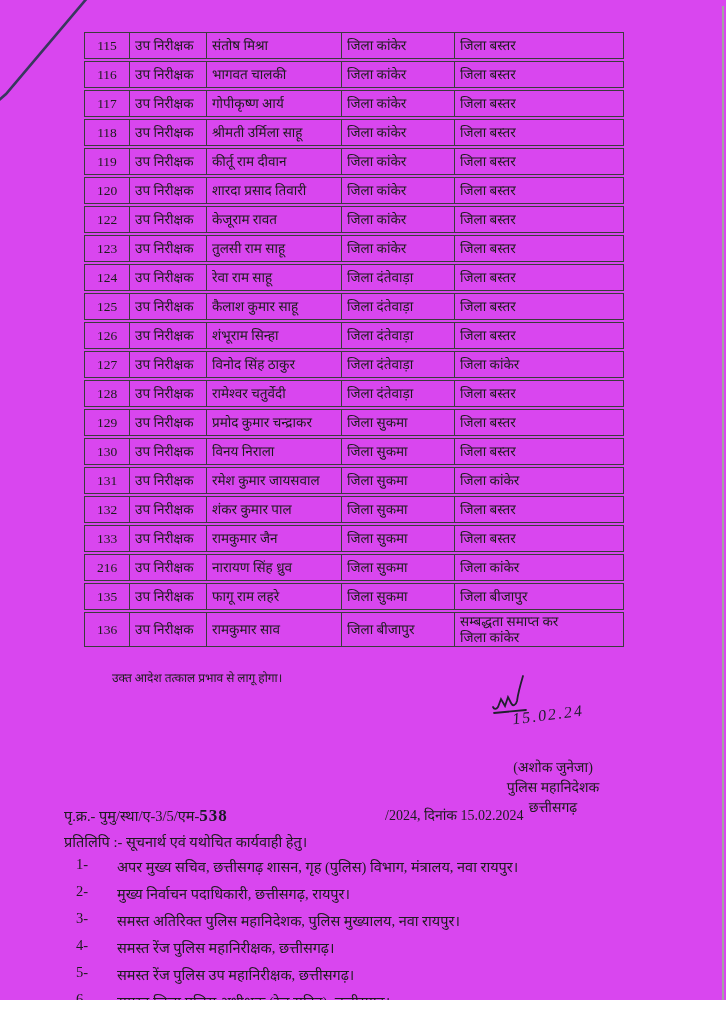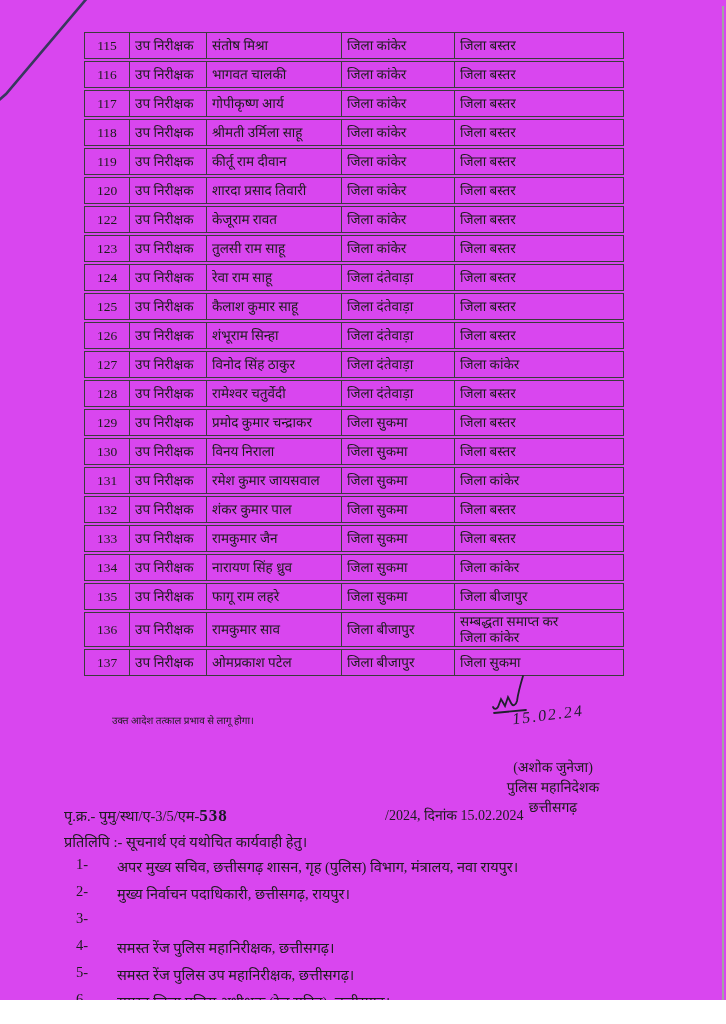--- a/index.html
+++ b/index.html
@@ -33,21 +33,21 @@
     white-space:pre-line;
   }
   table.transfer-table td:last-child { border-right:1.4px solid #3c3c3c; }
   td.c-sno  { width:34px;  text-align:center; font-family:"Liberation Serif",serif; }
   td.c-designation { width:66px; }
   td.c-name { width:124px; }
   td.c-from { width:102px; }
   td.c-to   { width:158px; }
 
   
-  .order-note { position:absolute; left:112px; top:669px; font-size:10px;margin-top:44px; }
+  .order-note { position:absolute; left:112px; top:669px; font-size:12px; }
 
   
   .sig-squiggle { position:absolute; left:492px; top:674px; }
   .sig-date {
     position:absolute; left:512px; top:706px;
     font-size:16px; letter-spacing:2px; font-style:italic;
     color:#20202e; transform:rotate(-7deg); white-space:nowrap;
   }
   .sig-block {
     position:absolute; left:472px; top:758px; width:162px;
@@ -195,47 +195,40 @@
           <td class="c-to">जिला बस्तर</td>
         </tr>
         <tr>
           <td class="c-sno">133</td>
           <td class="c-designation">उप निरीक्षक</td>
           <td class="c-name">रामकुमार जैन</td>
           <td class="c-from">जिला सुकमा</td>
           <td class="c-to">जिला बस्तर</td>
         </tr>
         <tr>
-          <td class="c-sno">134</td>
+          <td class="c-sno">216</td>
           <td class="c-designation">उप निरीक्षक</td>
           <td class="c-name">नारायण सिंह ध्रुव</td>
           <td class="c-from">जिला सुकमा</td>
           <td class="c-to">जिला कांकेर</td>
         </tr>
         <tr>
           <td class="c-sno">135</td>
           <td class="c-designation">उप निरीक्षक</td>
           <td class="c-name">फागू राम लहरे</td>
           <td class="c-from">जिला सुकमा</td>
           <td class="c-to">जिला बीजापुर</td>
         </tr>
         <tr>
           <td class="c-sno">136</td>
           <td class="c-designation">उप निरीक्षक</td>
           <td class="c-name">रामकुमार साव</td>
           <td class="c-from">जिला बीजापुर</td>
           <td class="c-to">सम्बद्धता समाप्त कर
 जिला कांकेर</td>
-        </tr>
-        <tr>
-          <td class="c-sno">137</td>
-          <td class="c-designation">उप निरीक्षक</td>
-          <td class="c-name">ओमप्रकाश पटेल</td>
-          <td class="c-from">जिला बीजापुर</td>
-          <td class="c-to">जिला सुकमा</td>
         </tr>
       </tbody>
   </table>
 
   <div class="order-note">उक्त आदेश तत्काल प्रभाव से लागू होगा।</div>
 
   <svg class="sig-squiggle" width="48" height="48">
     <path d="M31 2 C 28 12, 26 20, 25 27 C 24 31, 21 33, 19 29 L 16 23 L 13 32 L 9 25 L 6 33 C 4 36, 2 35, 1 33" stroke="#20202e" stroke-width="1.8" fill="none" stroke-linecap="round"></path>
     <path d="M2 39 L 34 36" stroke="#20202e" stroke-width="1.8" fill="none" stroke-linecap="round"></path>
   </svg>
@@ -256,20 +249,21 @@
       <div class="copy-item">
         <span class="num">1-</span>
         <span>अपर मुख्य सचिव, छत्तीसगढ़ शासन, गृह (पुलिस) विभाग, मंत्रालय, नवा रायपुर।</span>
       </div>
       <div class="copy-item">
         <span class="num">2-</span>
         <span>मुख्य निर्वाचन पदाधिकारी, छत्तीसगढ़, रायपुर।</span>
       </div>
       <div class="copy-item">
         <span class="num">3-</span>
+        <span>समस्त अतिरिक्त पुलिस महानिदेशक, पुलिस मुख्यालय, नवा रायपुर।</span>
       </div>
       <div class="copy-item">
         <span class="num">4-</span>
         <span>समस्त रेंज पुलिस महानिरीक्षक, छत्तीसगढ़।</span>
       </div>
       <div class="copy-item">
         <span class="num">5-</span>
         <span>समस्त रेंज पुलिस उप महानिरीक्षक, छत्तीसगढ़।</span>
       </div>
       <div class="copy-item">

